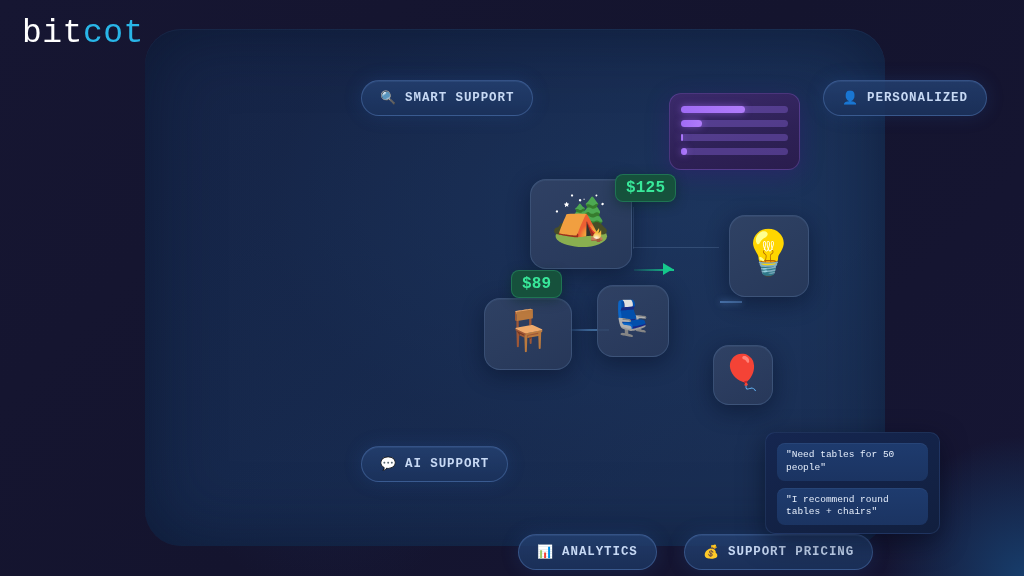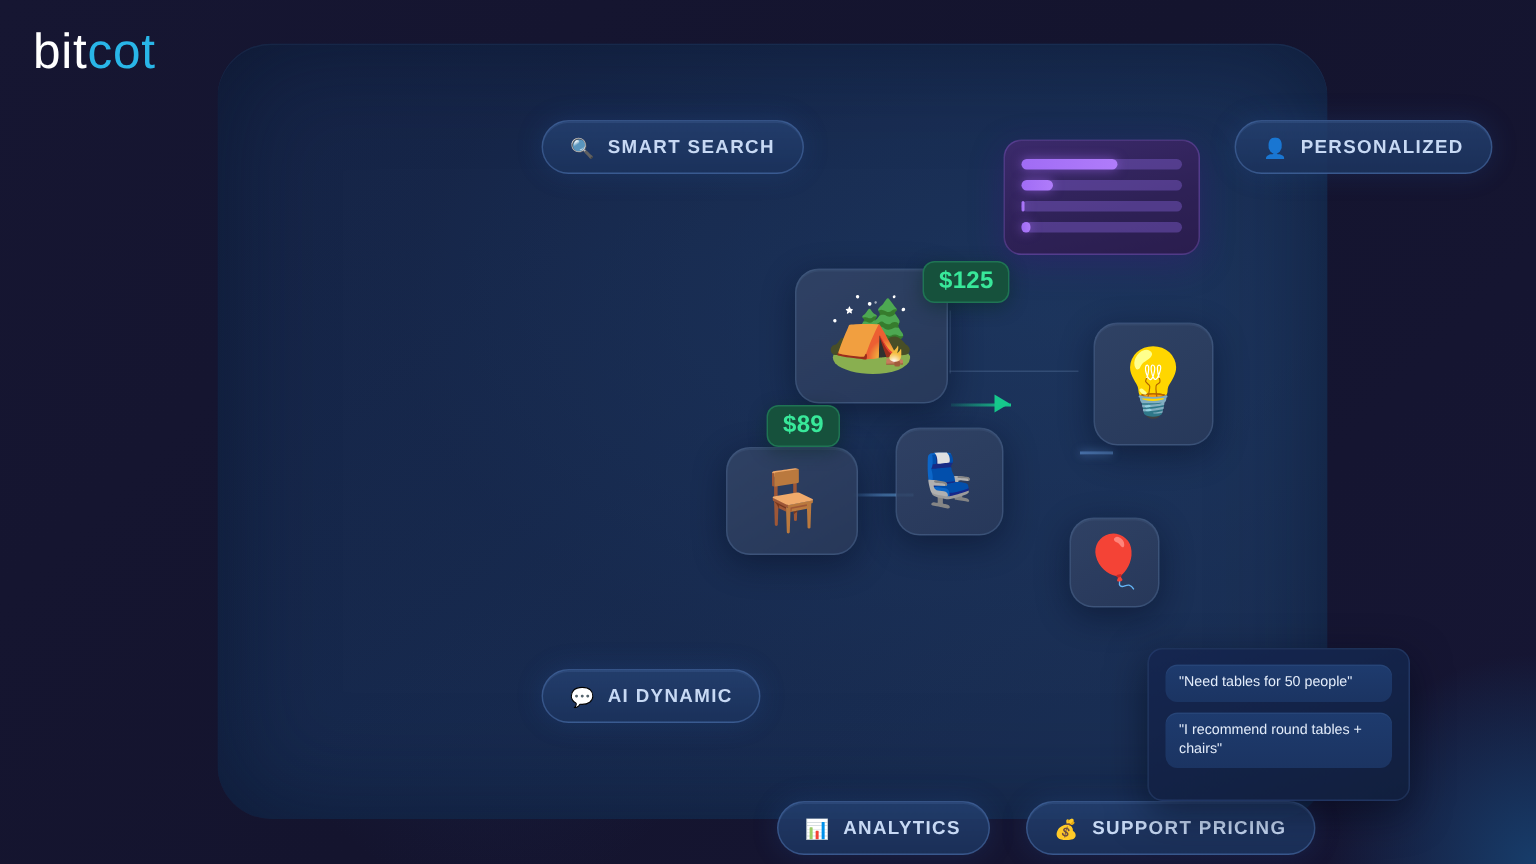--- a/index.html
+++ b/index.html
@@ -1,15 +1,15 @@
 <!DOCTYPE html>
 <html><head>
 <meta charset="utf-8">
 <style>
-  * { margin:0; padding:0; box-sizing:border-box; }
+  * { margin:0; padding:0; box-sizing:border-box;font-family:Liberation Mono, monospace; }
   html, body {
     width:1024px; height:576px;
     background:#151531;
     font-family:"Liberation Sans", sans-serif;
     overflow:hidden;
   }
   #stage {
     position:relative;
     width:1024px; height:576px;
     background:
@@ -197,31 +197,31 @@
 
     <div class="conn" id="conn-top-gray"></div>
     <div class="conn" id="conn-tent-up"></div>
     <div class="conn" id="conn-green"></div>
     <div class="conn" id="conn-green-arrow"></div>
     <div class="conn" id="conn-blue"></div>
     <div class="conn" id="conn-bulb-down"></div>
 
     <div class="chip" id="chip-smart">
       <span class="ico">🔍</span>
-      <span>SMART SEARCH</span>
+      <span>SMART SUPPORT</span>
     </div>
 
     <div class="chip" id="chip-personal">
       <span class="ico">👤</span>
       <span>PERSONALIZED</span>
     </div>
 
     <div class="chip" id="chip-aisupport">
       <span class="ico">💬</span>
-      <span>AI DYNAMIC</span>
+      <span>AI SUPPORT</span>
     </div>
 
     <div class="chip" id="chip-analytics">
       <span class="ico">📊</span>
       <span>ANALYTICS</span>
     </div>
 
     <div class="chip" id="chip-pricing">
       <span class="ico">💰</span>
       <span>SUPPORT PRICING</span>

